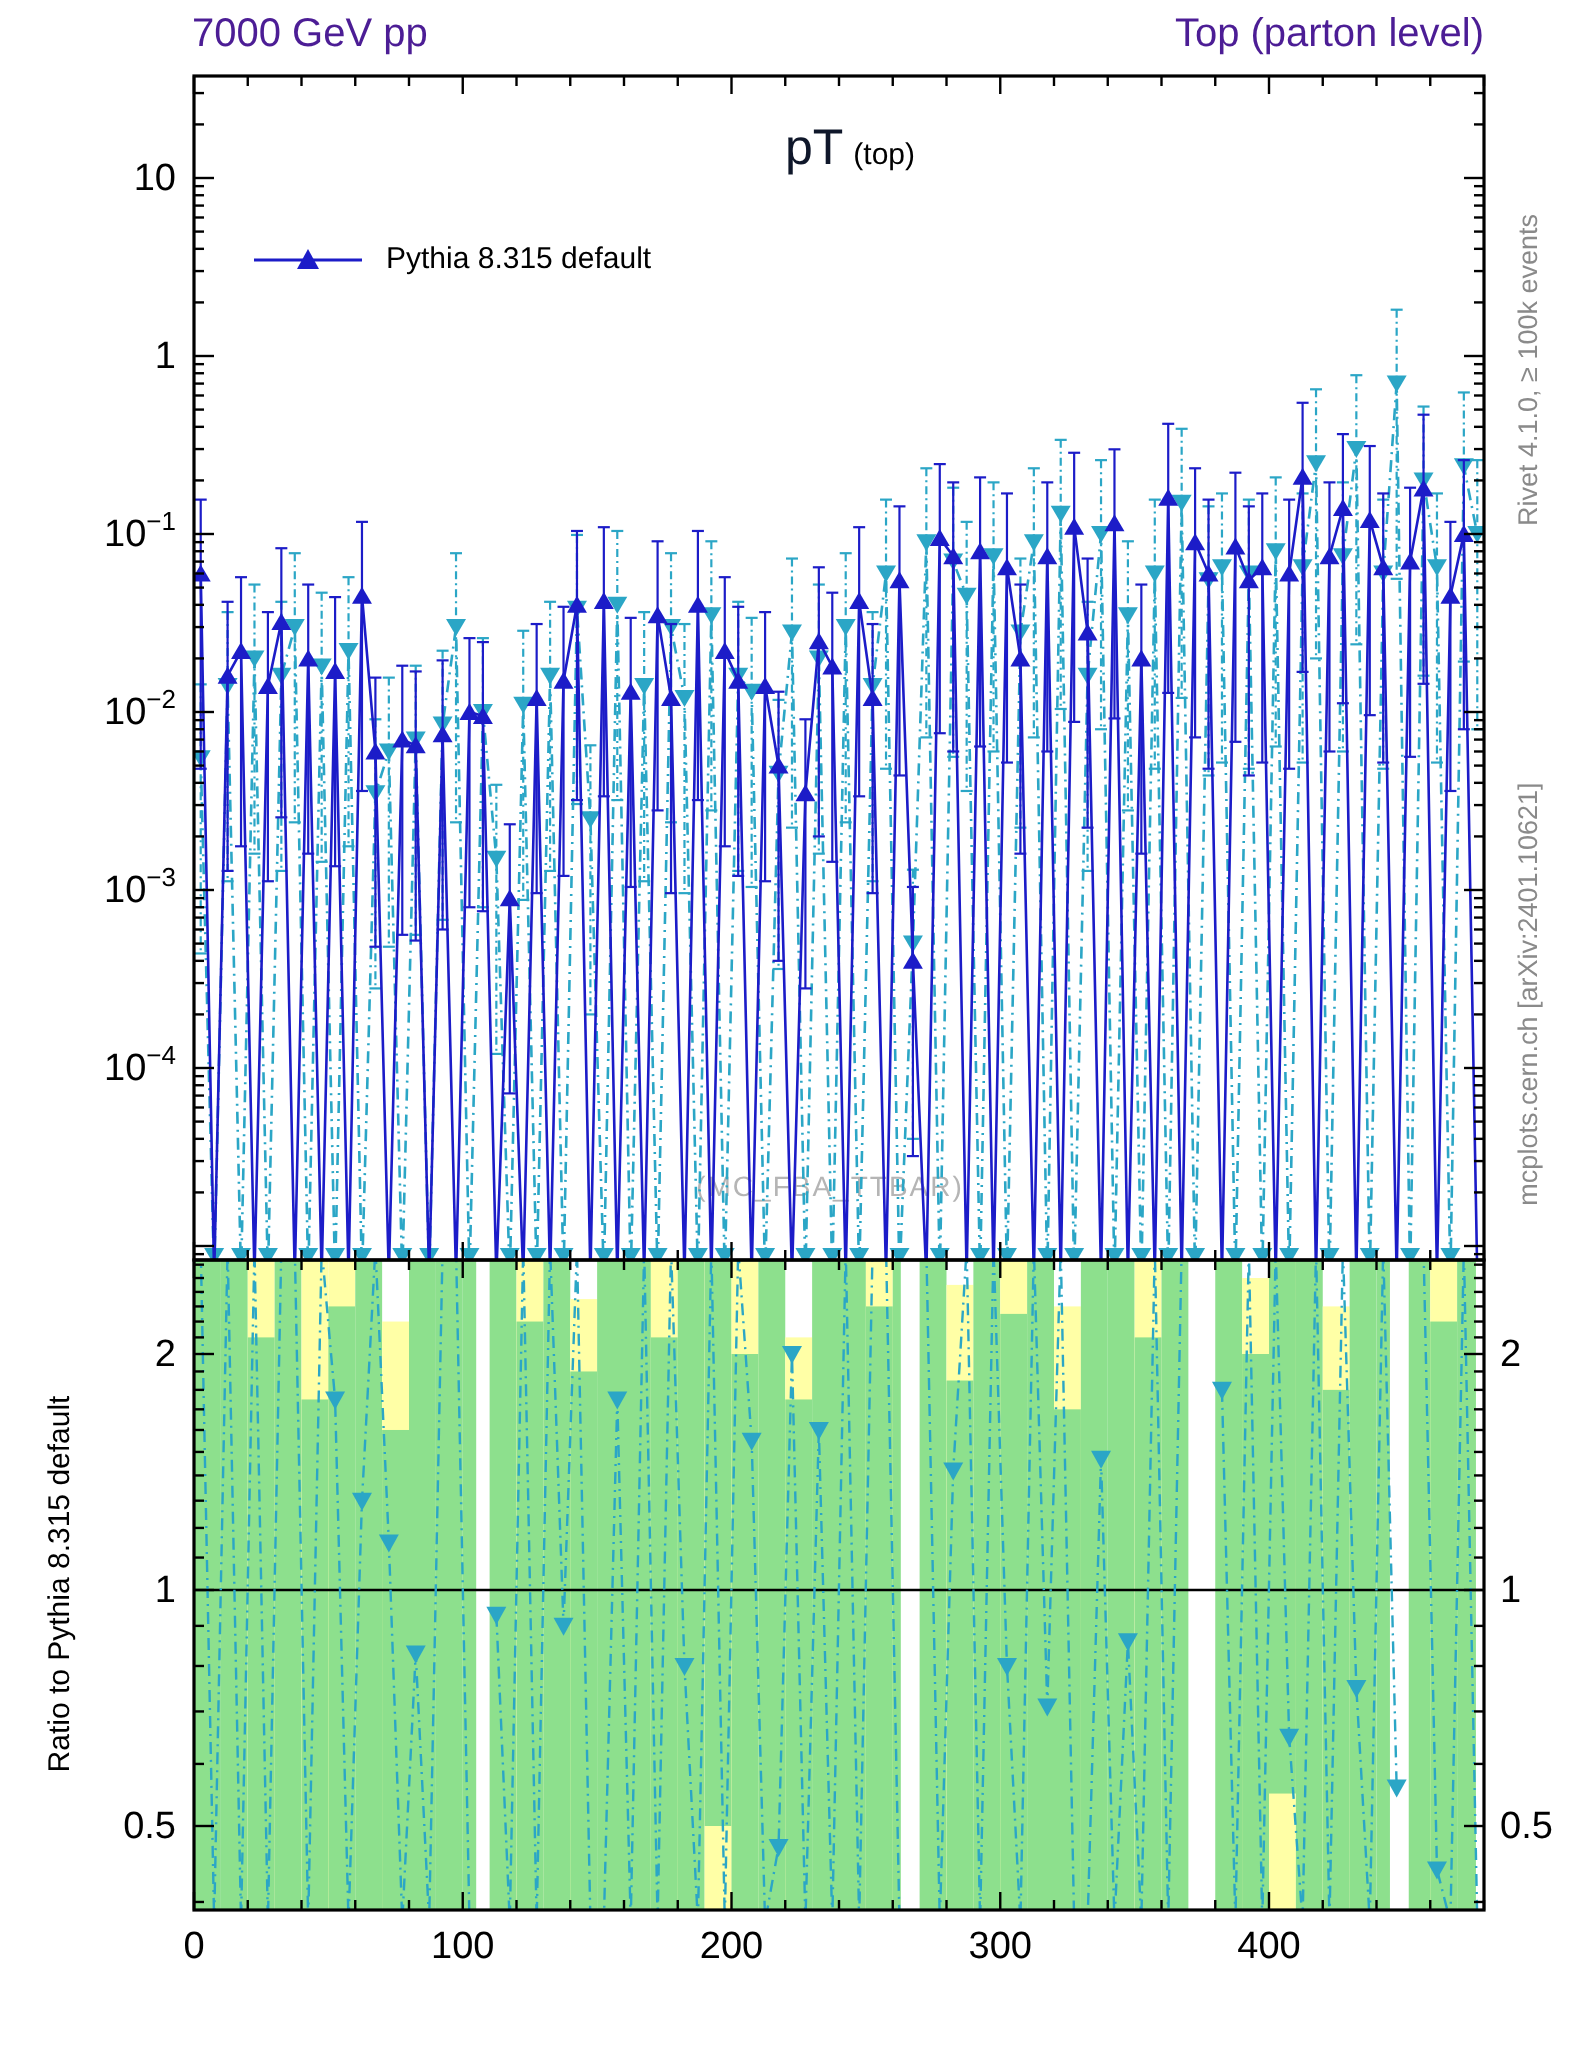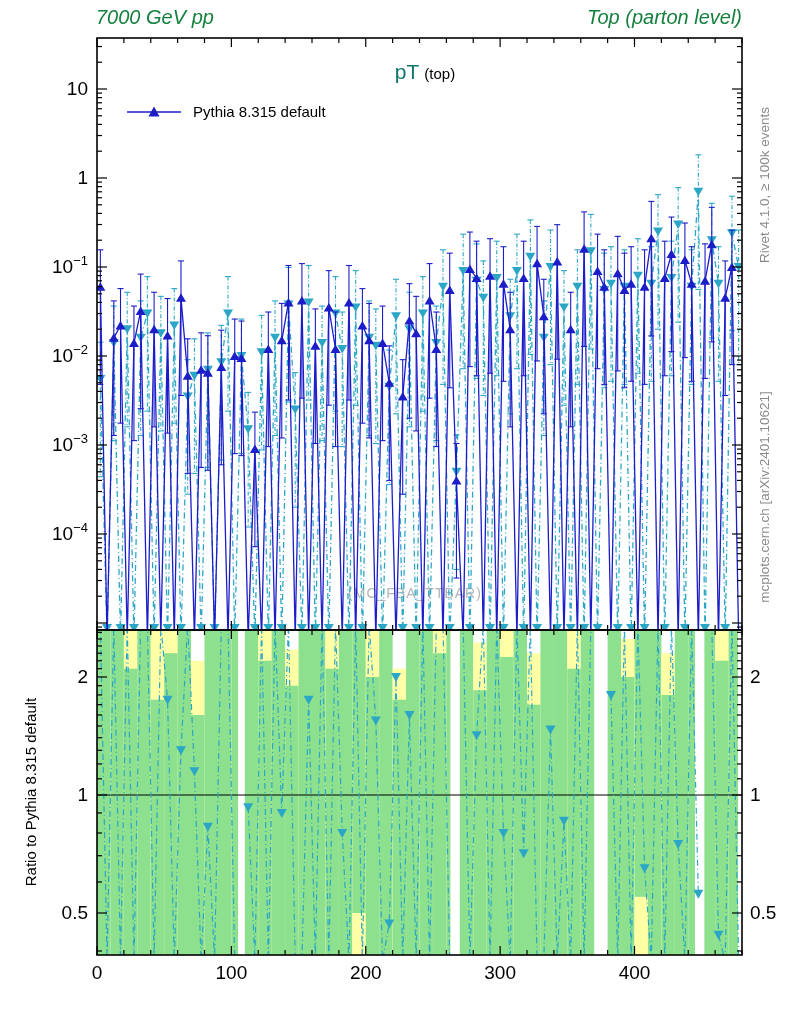--- a/index.html
+++ b/index.html
@@ -1,29 +1,29 @@
 <!DOCTYPE html>
 <html><head>
 <meta charset="utf-8">
 <style>
   html,body{margin:0;padding:0;background:#ffffff;}
   #stage{position:relative;width:786px;height:1024px;background:#fff;
          font-family:"Liberation Sans", sans-serif;overflow:hidden;}
   .abs{position:absolute;}
-  .hdr{font-size:20px;color:#15803d;white-space:nowrap;font-style:italic;}
+  .hdr{font-size:20px;color:#4c1d95;white-space:nowrap;}
   #chart-svg{position:absolute;left:0;top:0;z-index:2;}
   #watermark{z-index:1;color:#b5b5b5;font-size:14px;letter-spacing:1px;
              left:415px;top:593px;transform:translate(-50%,-50%);white-space:nowrap;}
   .vnote{color:#8a8a8a;font-size:13.5px;white-space:nowrap;z-index:3;}
   .rot{transform:translate(-50%,-50%) rotate(-90deg);}
   #ratio-ylabel{font-size:15px;color:#000;white-space:nowrap;z-index:3;}
   #plot-title{left:300px;top:60px;width:250px;text-align:center;z-index:3;}
-  #plot-title .t-main{font-size:21px;color:#0f766e;}
+  #plot-title .t-main{font-size:25px;color:#0f172a;}
   #plot-title .t-sub{font-size:15px;color:#000;padding-left:5px;text-align:right;}
-  #legend{left:125px;top:98px;z-index:3;}
+  #legend{left:125px;top:116px;z-index:3;}
   .leg-row{display:flex;align-items:center;height:27px;}
   .leg-label{font-size:15px;color:#000;padding-left:10px;white-space:nowrap;}
 </style>
 </head>
 <body>
 
 <div id="stage">
 
   <div class="abs hdr" style="left:96px;top:6px;">7000 GeV pp</div>
   <div class="abs hdr" style="right:44px;top:6px;">Top (parton level)</div>

